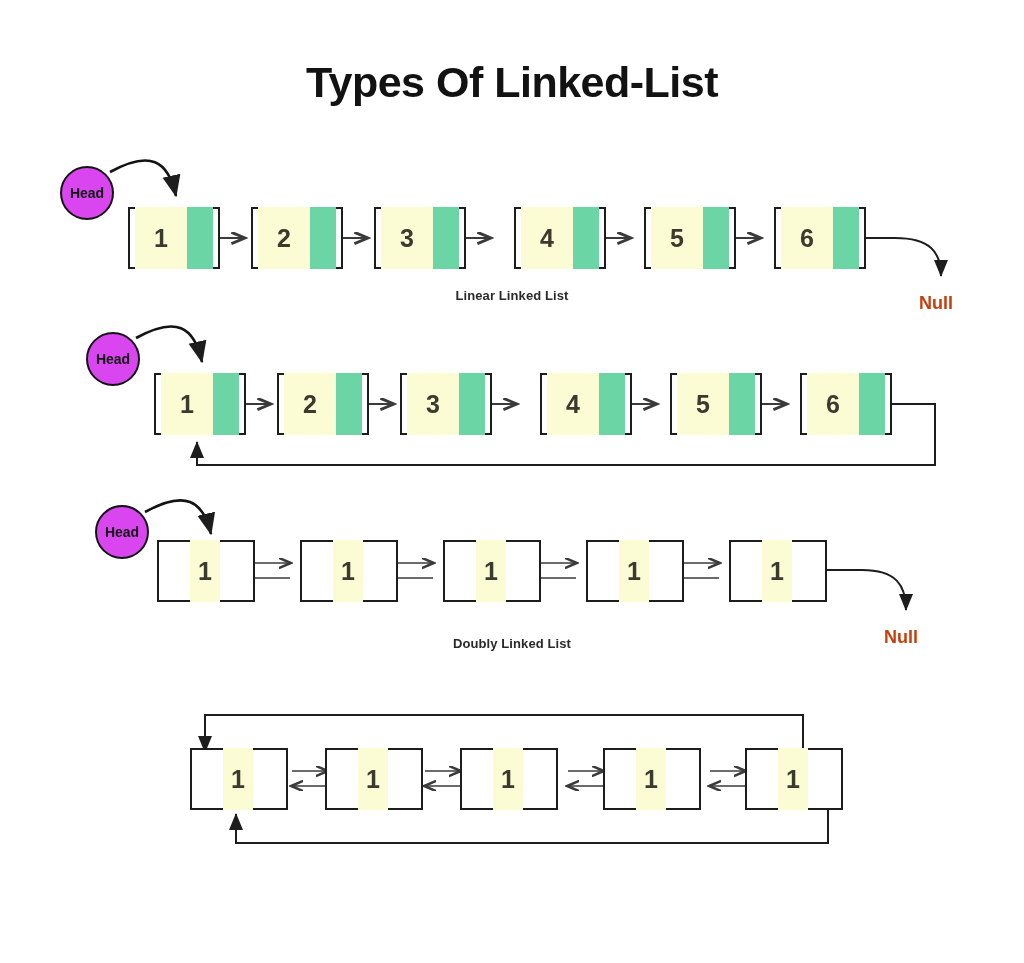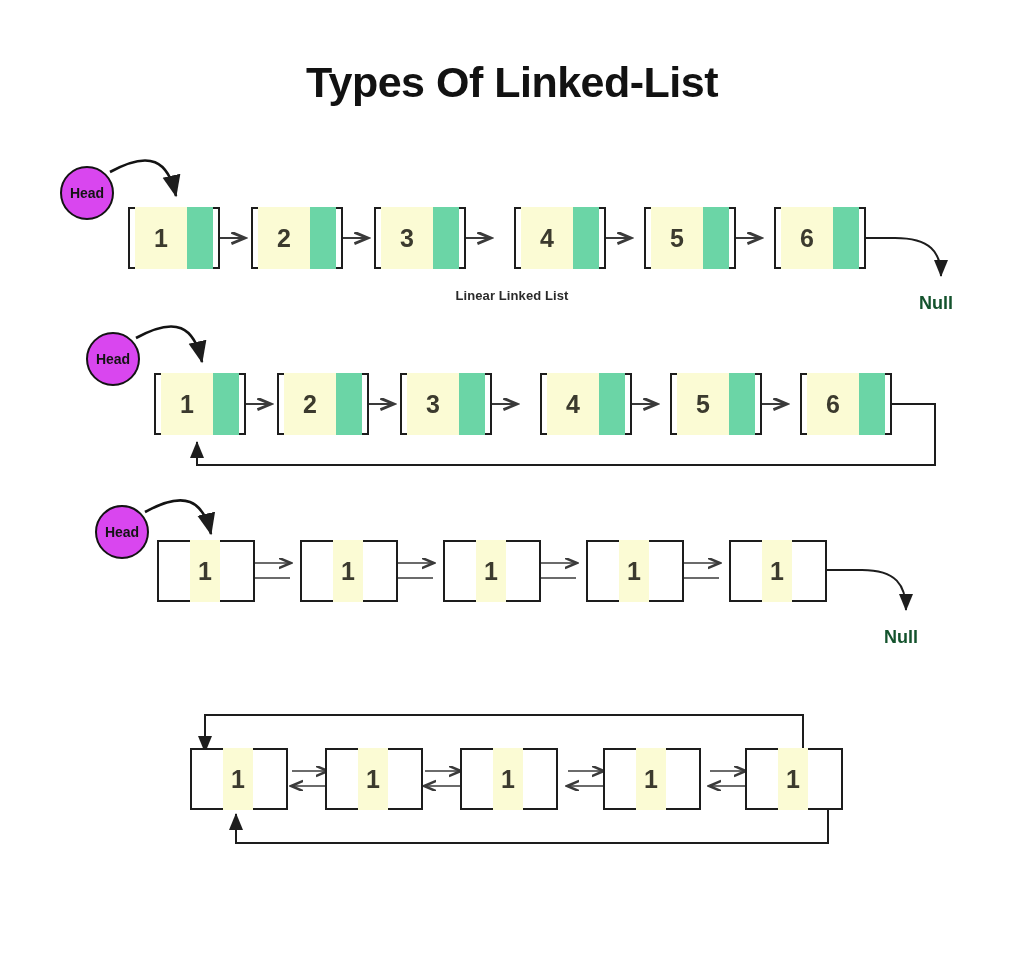--- a/index.html
+++ b/index.html
@@ -48,21 +48,21 @@
 
   
   .head-bubble{
     position:absolute;width:50px;height:50px;border-radius:50%;
     border:2.5px solid #131313;background:#d946ef;
     display:flex;align-items:center;justify-content:center;
     font-size:14px;font-weight:bold;color:#131313;
   }
 
   .null-label{
-    position:absolute;font-size:18px;font-weight:bold;color:#14532d;
+    position:absolute;font-size:18px;font-weight:bold;color:#c2410c;
   }
 </style>
 </head>
 <body>
 
 <div id="stage">
 
   <div class="title">Types Of Linked-List</div>
 
   <svg class="wires" viewBox="0 0 1024 963">
@@ -232,20 +232,21 @@
   <div class="node d-node" style="left:729px;top:540px;">
     <span class="cell cell-prev"></span>
     <span class="cell cell-data">
       <span class="num">1</span>
     </span>
     <span class="cell cell-next"></span>
   </div>
 
   <div class="null-label" style="left:884px;top:627px;">Null</div>
 
+  <div class="caption" style="left:312px;top:636px;">Doubly Linked List</div>
 
   <div class="node d-node" style="left:190px;top:748px;">
     <span class="cell cell-prev"></span>
     <span class="cell cell-data">
       <span class="num">1</span>
     </span>
     <span class="cell cell-next"></span>
   </div>
   <div class="node d-node" style="left:325px;top:748px;">
     <span class="cell cell-prev"></span>

